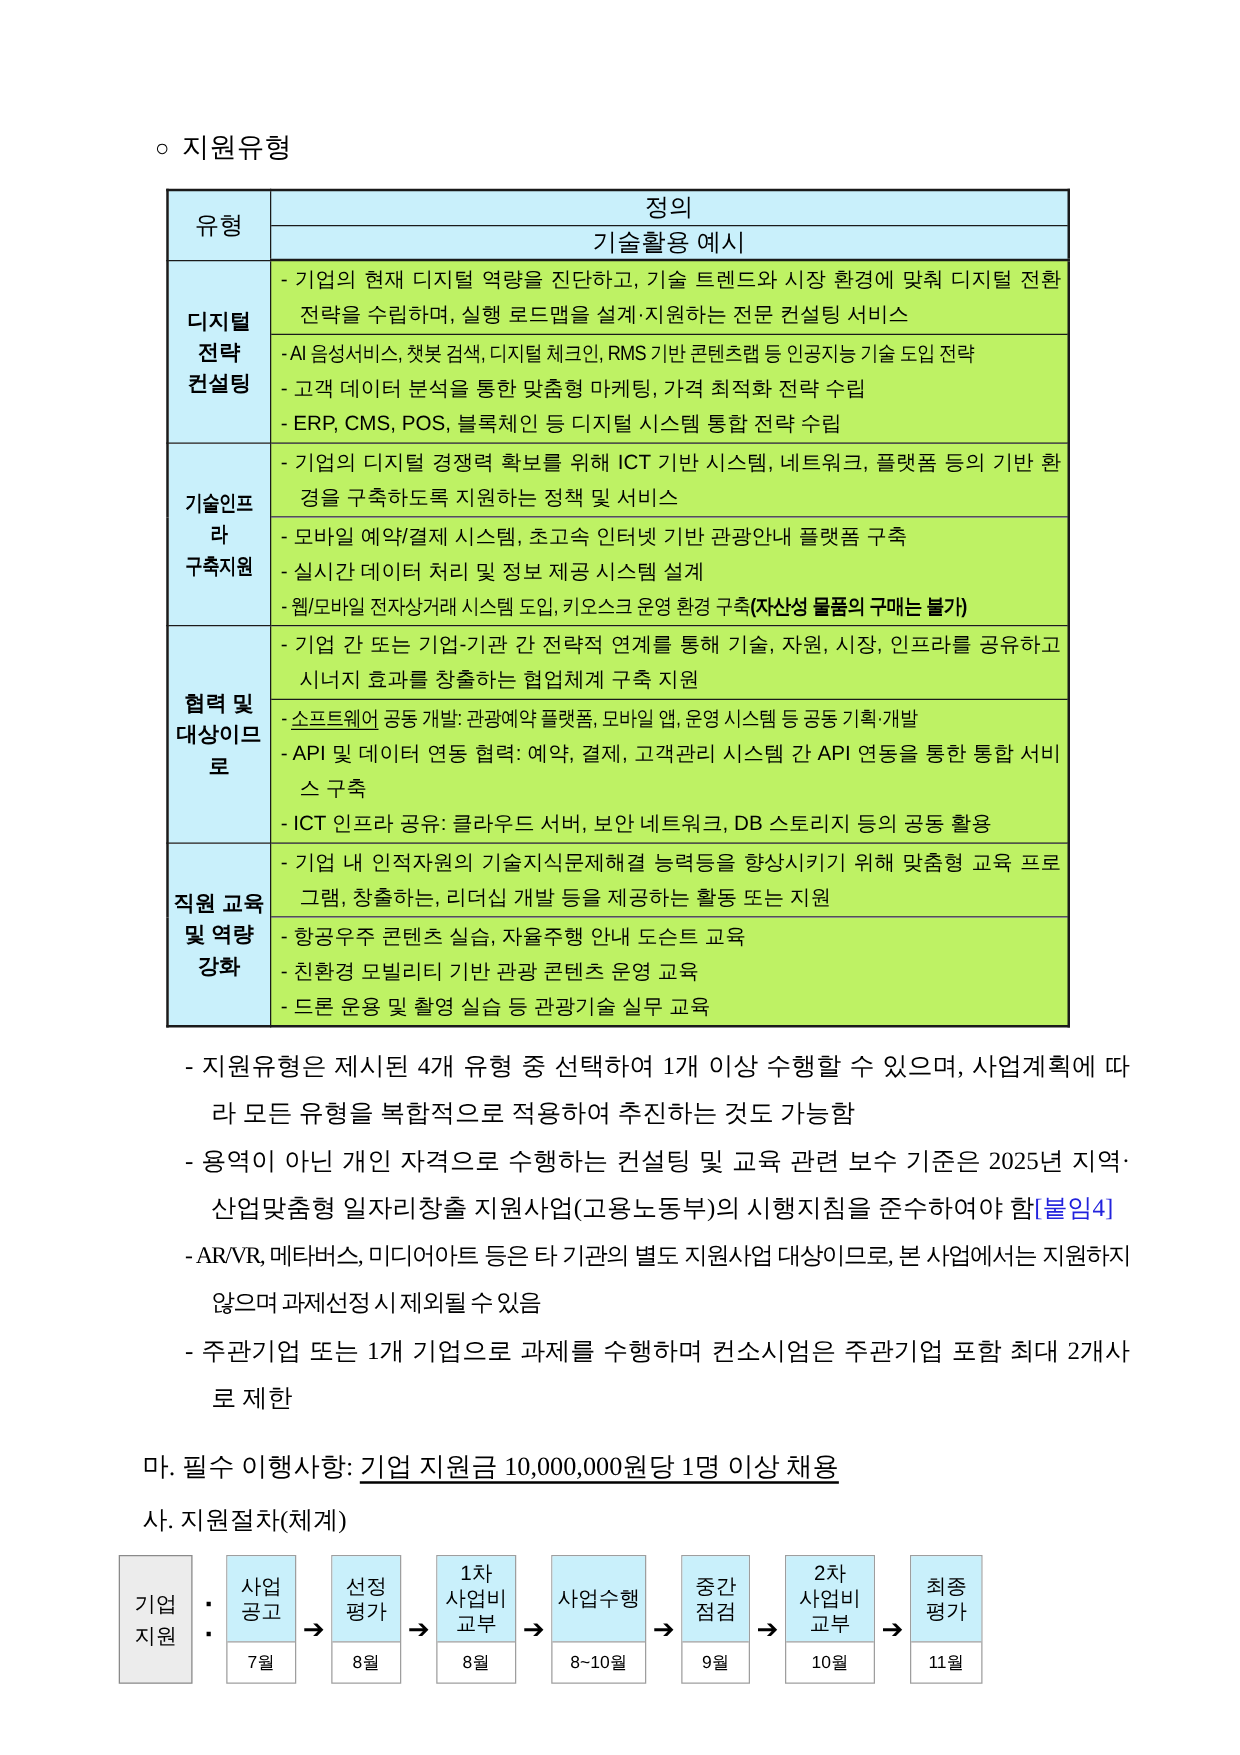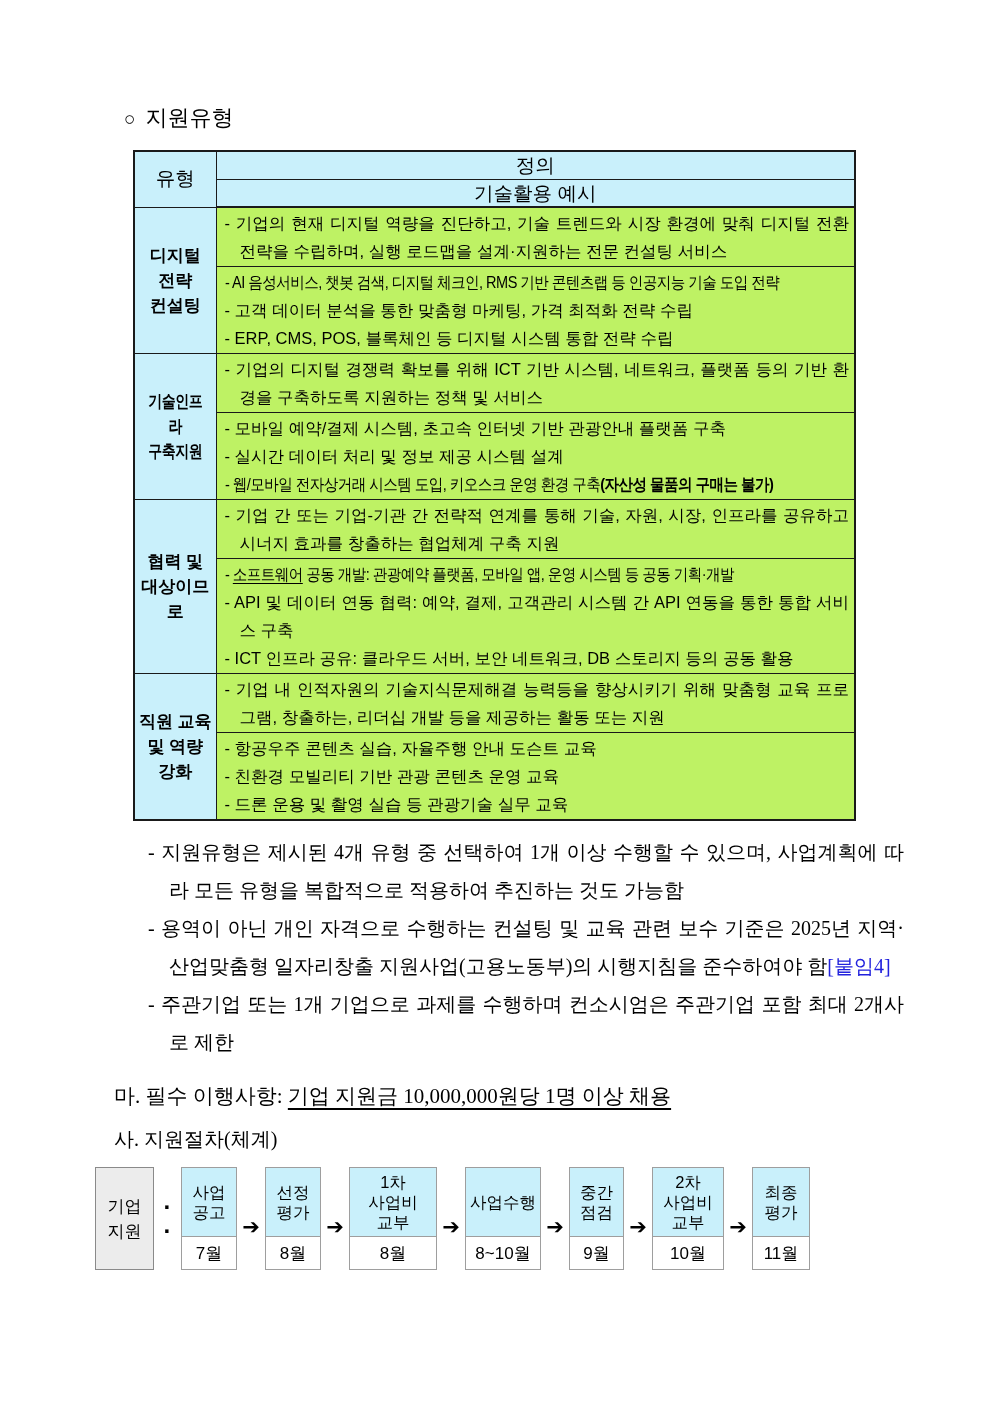--- a/index.html
+++ b/index.html
@@ -80,27 +80,27 @@
     width:27px;display:flex;flex-direction:column;justify-content:center;
     align-items:center;gap:16px;font-weight:bold;font-size:24px;line-height:8px;
   }
   .step{border:1px solid var(--flow-border);display:flex;flex-direction:column;background:#fff;}
   .step-label{
     background:var(--cyan);flex:1;display:flex;align-items:center;justify-content:center;
     text-align:center;white-space:pre-line;font-size:16.5px;line-height:20px;padding:1px 2px;
   }
   .step-month{
     border-top:1px solid var(--flow-border);height:33px;display:flex;
-    align-items:center;justify-content:center;font-size:17px;
+    align-items:center;justify-content:center;font-size:14px;
   }
   .arrow{
     align-self:center;margin-top:16px;width:28px;text-align:center;
     font-size:21px;font-weight:bold;
   }
-  .s0{width:56px;} .s1{width:56px;} .s2{width:88px;} .s3{width:76px;}
+  .s0{width:56px;} .s1{width:56px;} .s2{width:64px;} .s3{width:76px;}
   .s4{width:55px;} .s5{width:72px;} .s6{width:58px;}
 </style>
 </head>
 <body>
 
 <div class="page">
 
   <div class="sec-heading">
     <span class="circle">○</span><span>지원유형</span>
   </div>
@@ -181,20 +181,21 @@
             <p class="item"><span>- 드론 운용 및 촬영 실습 등 관광기술 실무 교육</span></p>
           </td>
         </tr>
       </tbody>
     </table>
   </div>
 
   <div class="notes">
     <p class="note"><span>- 지원유형은 제시된 4개 유형 중 선택하여 1개 이상 수행할 수 있으며, 사업계획에 따라 모든 유형을 복합적으로 적용하여 추진하는 것도 가능함</span></p>
     <p class="note"><span>- 용역이 아닌 개인 자격으로 수행하는 컨설팅 및 교육 관련 보수 기준은 2025년 지역·산업맞춤형 일자리창출 지원사업(고용노동부)의 시행지침을 준수하여야 함</span><span class="attach-link">[붙임4]</span></p>
+    <p class="note tight"><span>- AR/VR, 메타버스, 미디어아트 등은 타 기관의 별도 지원사업 대상이므로, 본 사업에서는 지원하지 않으며 과제선정 시 제외될 수 있음</span></p>
     <p class="note"><span>- 주관기업 또는 1개 기업으로 과제를 수행하며 컨소시엄은 주관기업 포함 최대 2개사로 제한</span></p>
   </div>
 
   <div class="mandatory">
     <span>마. 필수 이행사항: </span><span class="uline">기업 지원금 10,000,000원당 1명 이상 채용</span>
   </div>
 
   <div class="proc-heading">사. 지원절차(체계)</div>
 
   <div class="flow">

